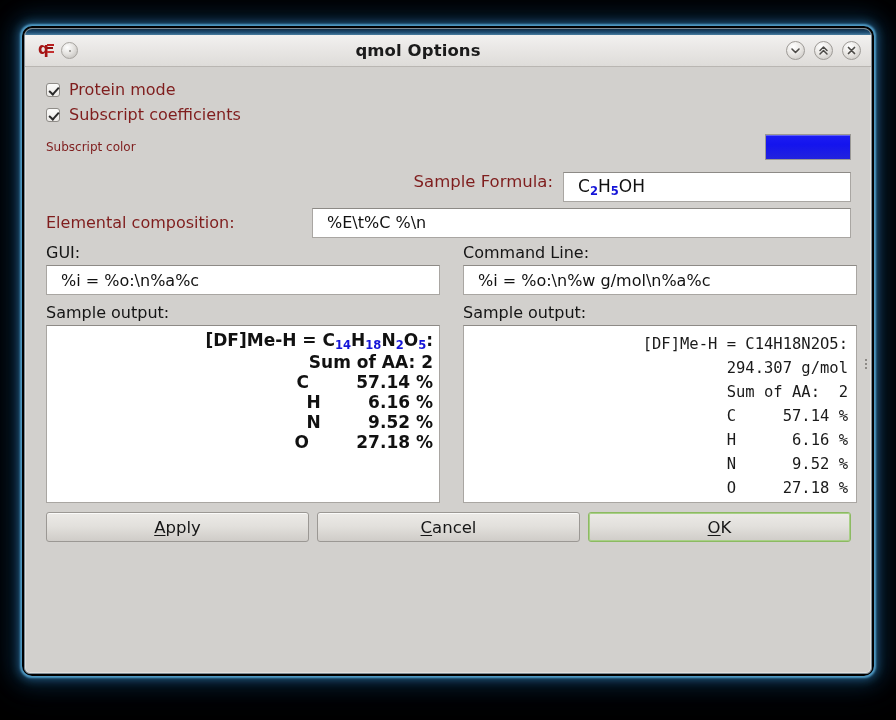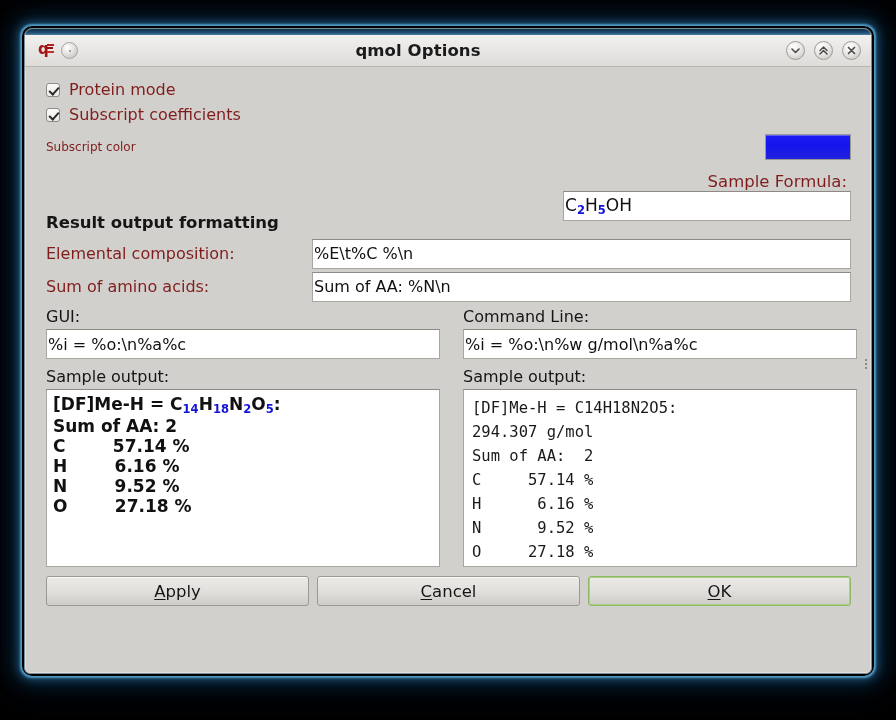--- a/index.html
+++ b/index.html
@@ -171,34 +171,34 @@
     width: 86px; height: 26px;
     border: 1px solid #9a9894;
     background: linear-gradient(180deg, #1d1df2 0%, #1414ee 40%, #2222de 100%);
     box-shadow: inset 0 1px 0 rgba(255,255,255,0.30);
     flex: none;
     margin-right: 6px;
   }
 
   
   .formularow {
-    display: flex; align-items: flex-end;
-    height: 34px; margin-top: 8px; padding-left: 7px; flex-direction: column;
+    display: flex; align-items: flex-start;
+    height: 34px; margin-top: 8px; padding-left: 7px;
   }
   .formularow .lbl {
     font-size: 16.5px; font-weight: 500;
     margin-left: auto; margin-right: 10px;
   }
   .field {
     background: #ffffff;
     border: 1px solid #a9a6a2;
     border-top-color: #8d8a86;
     height: 30px;
     display: flex; align-items: center;
-    padding: 0 1px;
+    padding: 0 14px;
     font: 16px "DejaVu Sans", sans-serif;
     color: #111111;
     overflow: hidden;
     white-space: nowrap;
   }
   #sample-formula-field { width: 288px; flex: none; margin-right: 6px; }
   #sample-formula-field .val { font-size: 17px; }
   sub { color: #1414d8; font-size: 0.68em; vertical-align: -0.24em; font-weight: 600; }
 
   .section-title {
@@ -237,20 +237,21 @@
     background: #ffffff;
     border: 1px solid #a9a6a2;
     border-top-color: #8d8a86;
     height: 178px;
     padding: 4px 6px;
     overflow: hidden;
   }
   .outbox .line {
     white-space: pre;
     line-height: 24.5px;
+    text-align: right;
   }
   #gui-output .line {
     font: 600 17px "DejaVu Sans", sans-serif;
     color: #111111;
   }
   #cli-output { padding: 6px 8px; }
   #cli-output .line {
     font: 15.5px "DejaVu Sans Mono", monospace;
     color: #1a1a1a;
     line-height: 24px;
@@ -360,31 +361,26 @@
         <span class="swatch"></span>
       </div>
 
       <div class="formularow">
         <span class="lbl">Sample Formula:</span>
         <div class="field" id="sample-formula-field">
           <span class="val"><span>C</span><sub>2</sub><span>H</span><sub>5</sub><span>OH</span></span>
         </div>
       </div>
 
-      <div class="section-title">Result output formatting</div>
 
       <div class="fieldrow">
         <span class="lbl" id="elem-comp-label">Elemental composition:</span>
         <div class="field" id="elem-comp-field">%E\t%C %\n</div>
       </div>
 
-      <div class="fieldrow">
-        <span class="lbl" id="amino-sum-label">Sum of amino acids:</span>
-        <div class="field" id="amino-sum-field">Sum of AA: %N\n</div>
-      </div>
 
       <div class="split">
 
         <div class="col">
           <div class="collabel">GUI:</div>
           <div class="field">%i = %o:\n%a%c</div>
           <div class="outlabel">Sample output:</div>
           <div class="outbox" id="gui-output">
             <div class="line"><span>[DF]Me-H = C</span><sub>14</sub><span>H</span><sub>18</sub><span>N</span><sub>2</sub><span>O</span><sub>5</sub><span>:</span></div>
             <div class="line">Sum of AA: 2</div>

